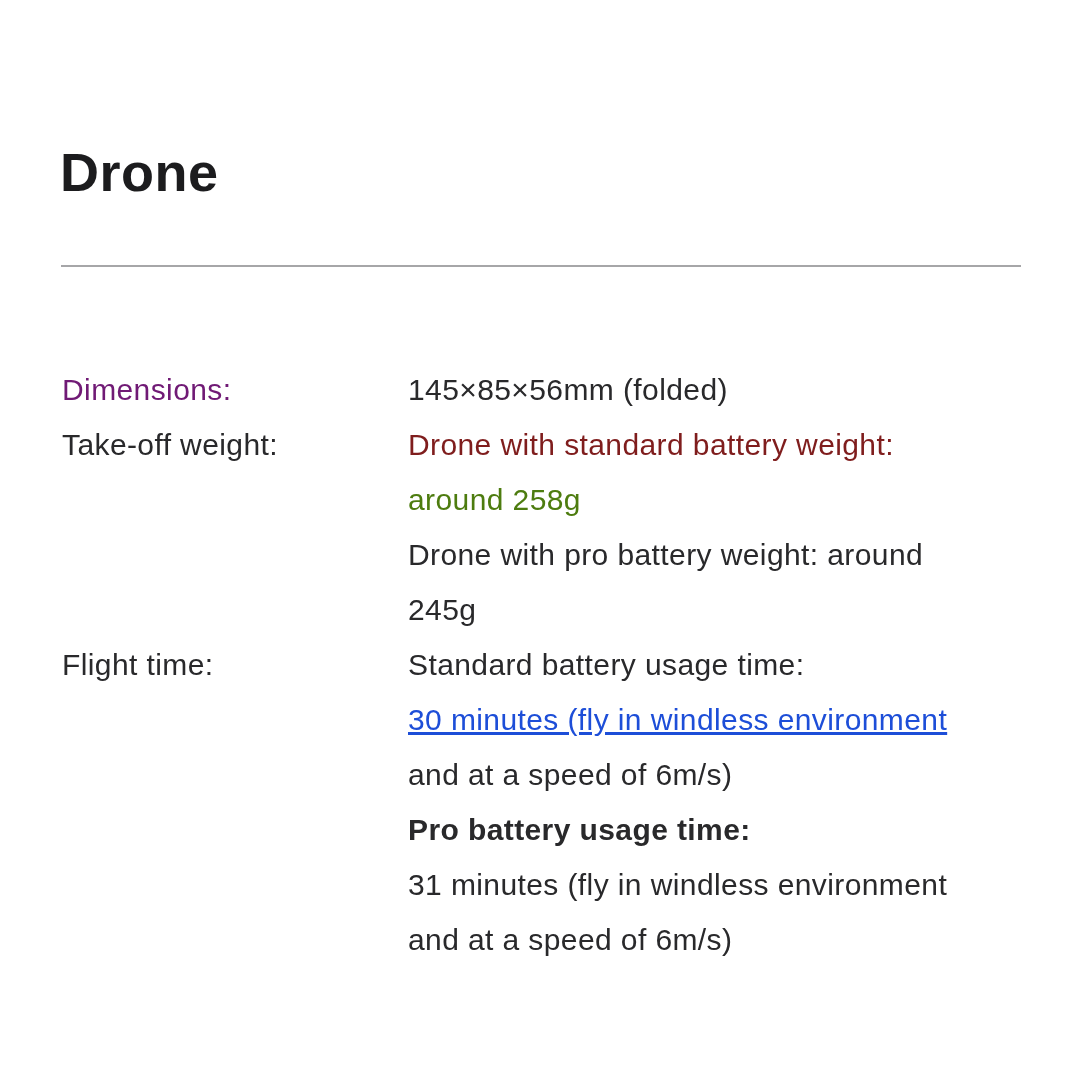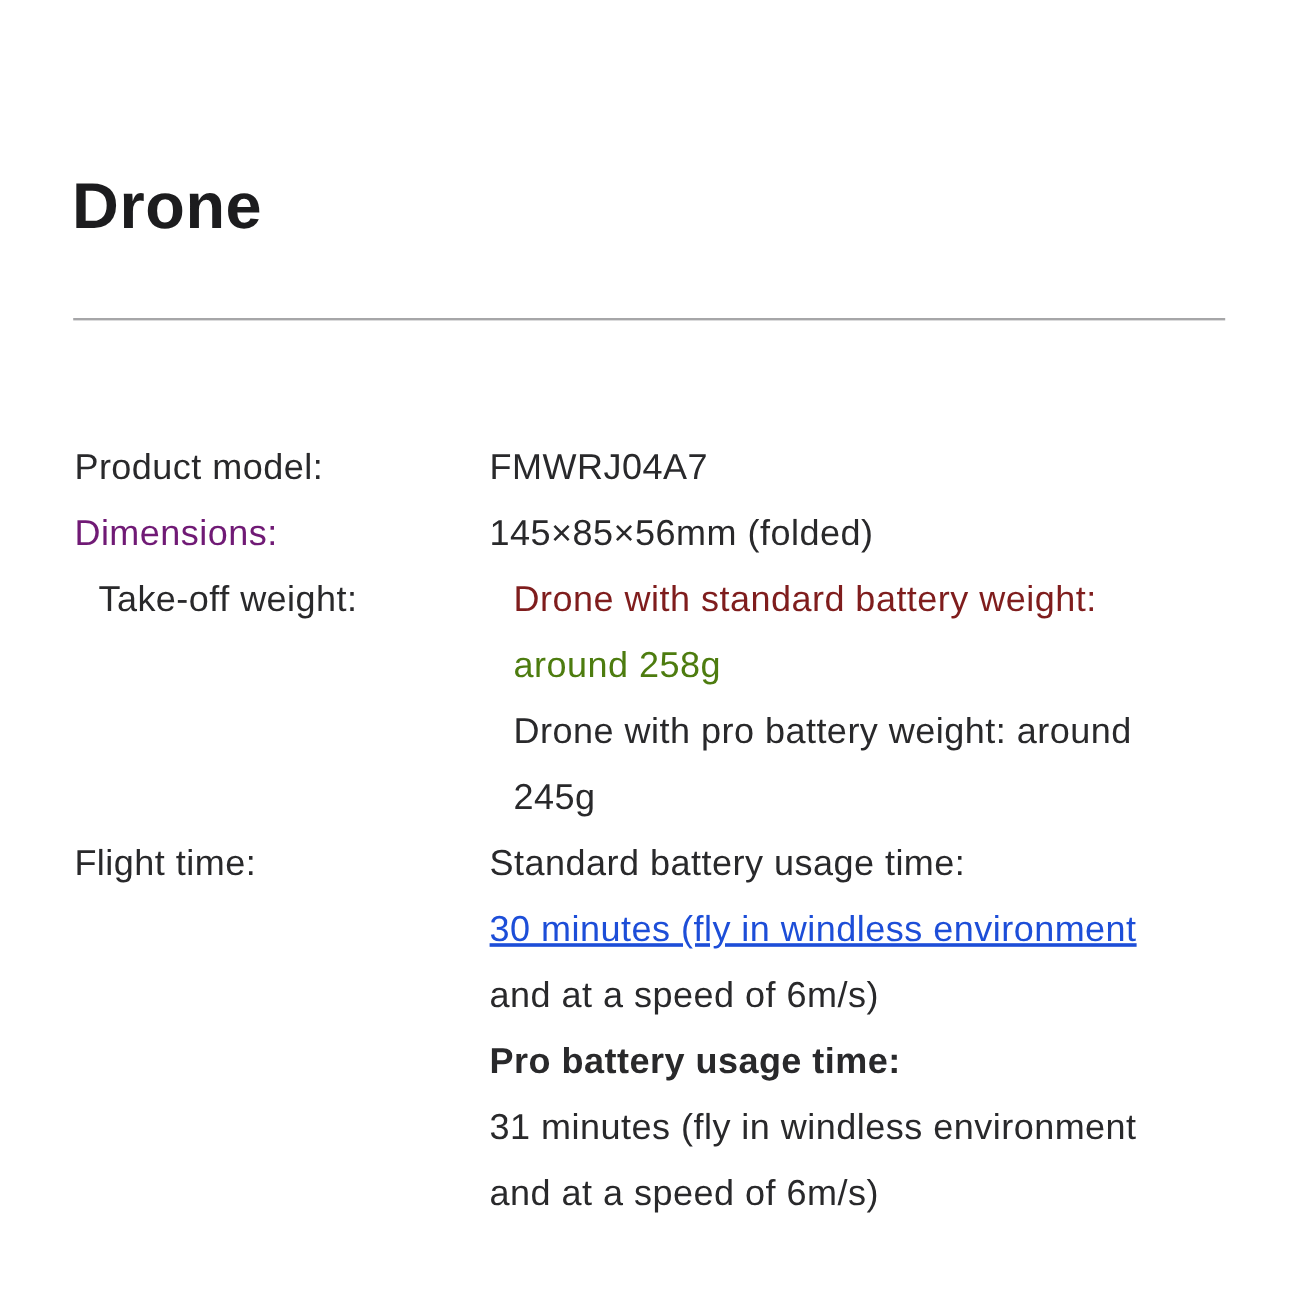--- a/index.html
+++ b/index.html
@@ -74,36 +74,30 @@
 <body style="background: rgb(255, 255, 255);">
 
 <main class="page">
 
   <h1 class="title" style="color: rgb(28, 28, 30);">Drone</h1>
 
   <div class="divider" style="background: rgb(166, 166, 168);"></div>
 
   <section class="spec-table">
 
-    <div class="spec-row">
-      <div class="spec-label" style="color: rgb(41, 41, 43);">Product model:</div>
-      <div class="spec-value">
-        <div class="line" style="color: rgb(41, 41, 43);">FMWRJ04A7</div>
-      </div>
-    </div>
 
     <div class="spec-row">
       <div class="spec-label" style="color: #701a75;">Dimensions:</div>
       <div class="spec-value">
         <div class="line" style="color: rgb(41, 41, 43);">145×85×56mm (folded)</div>
       </div>
     </div>
 
     <div class="spec-row">
-      <div class="spec-label" style="color: rgb(41, 41, 43); margin-left: 20px;">Take-off weight:</div>
+      <div class="spec-label" style="color: rgb(41, 41, 43);">Take-off weight:</div>
       <div class="spec-value">
         <div class="line" style="color: #7f1d1d;">Drone with standard battery weight:</div>
         <div class="line" style="color: #4d7c0f;">around 258g</div>
         <div class="line" style="color: rgb(41, 41, 43);">Drone with pro battery weight: around</div>
         <div class="line" style="color: rgb(41, 41, 43);">245g</div>
       </div>
     </div>
 
     <div class="spec-row">
       <div class="spec-label" style="color: rgb(41, 41, 43);">Flight time:</div>

